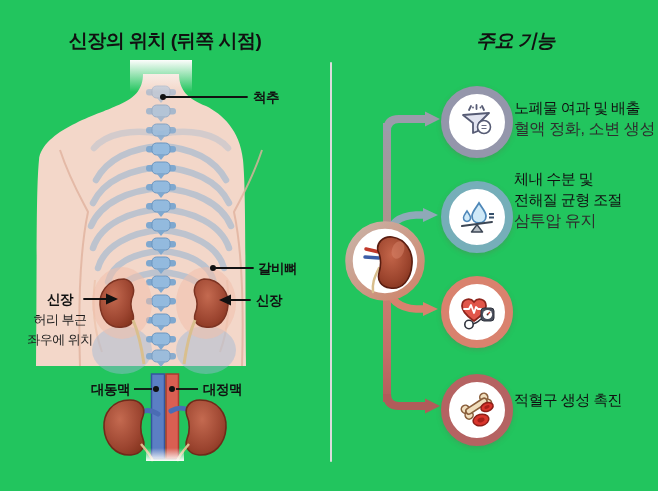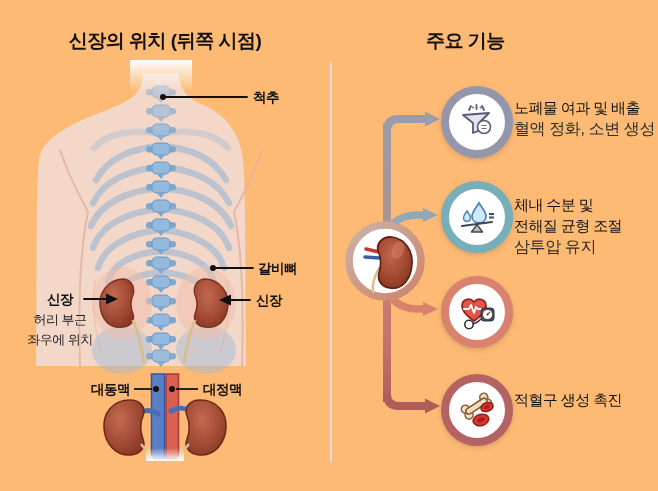--- a/index.html
+++ b/index.html
@@ -1,22 +1,22 @@
 <!DOCTYPE html>
 <html><head>
 <meta charset="utf-8">
 <style>
   html,body{margin:0;padding:0;background:#ffffff;}
   .canvas{
-    position:relative;width:658px;height:491px;background:#fdba74;overflow:hidden;
+    position:relative;width:658px;height:491px;background:#22c55e;overflow:hidden;
     font-family:"Liberation Sans","DejaVu Sans",sans-serif;color:#141414;
   }
   .section-title{position:absolute;top:28px;font-size:19px;font-weight:700;letter-spacing:-0.5px;color:#111;}
   .left-title{left:0;width:330px;text-align:center;}
-  .right-title{left:426px;}
+  .right-title{left:476px;font-style:italic;}
   .divider{position:absolute;left:330px;top:62px;width:2px;height:400px;background:#dcdcdc;border-radius:1px;}
   .layer{position:absolute;left:0;top:0;}
   
   .func-circle{
     position:absolute;width:56px;height:56px;border-radius:50%;
     border:8px solid #999;background:#fff;
     box-shadow:0 2px 5px rgba(120,90,80,.28);
     display:flex;align-items:center;justify-content:center;
   }
   .func-text{position:absolute;left:514px;width:144px;}
@@ -263,21 +263,21 @@
         <ellipse cx="24" cy="30" rx="8" ry="5.6" fill="#d9352c" stroke="#8e1f18" stroke-width="1.5"></ellipse>
         <ellipse cx="24" cy="30" rx="3.6" ry="2.2" fill="#a81e18"></ellipse>
       </g>
     </svg>
   </div>
 
   <div class="func-text" style="top:97px;">
     <h3>노폐물 여과 및 배출</h3>
     <p>혈액 정화, 소변 생성</p>
   </div>
-  <div class="func-text" style="top:194px;">
+  <div class="func-text" style="top:168px;">
     <h3>체내 수분 및
 전해질 균형 조절</h3>
     <p>삼투압 유지</p>
   </div>
   <div class="func-text" style="top:293px;">
   </div>
   <div class="func-text" style="top:389px;">
     <h3>적혈구 생성 촉진</h3>
   </div>
 

